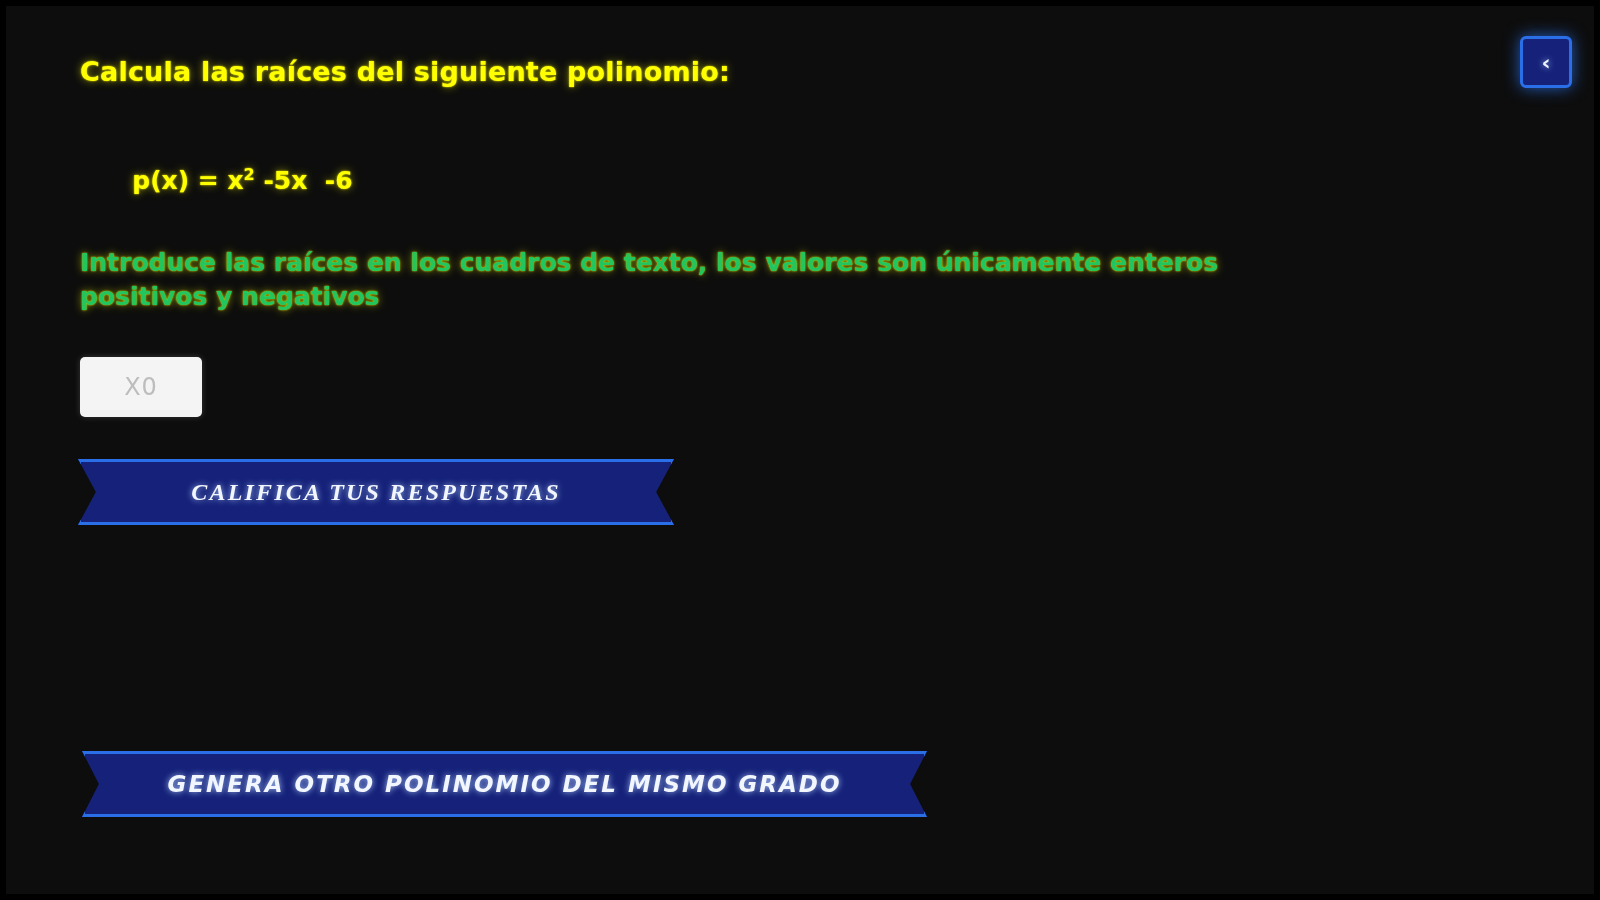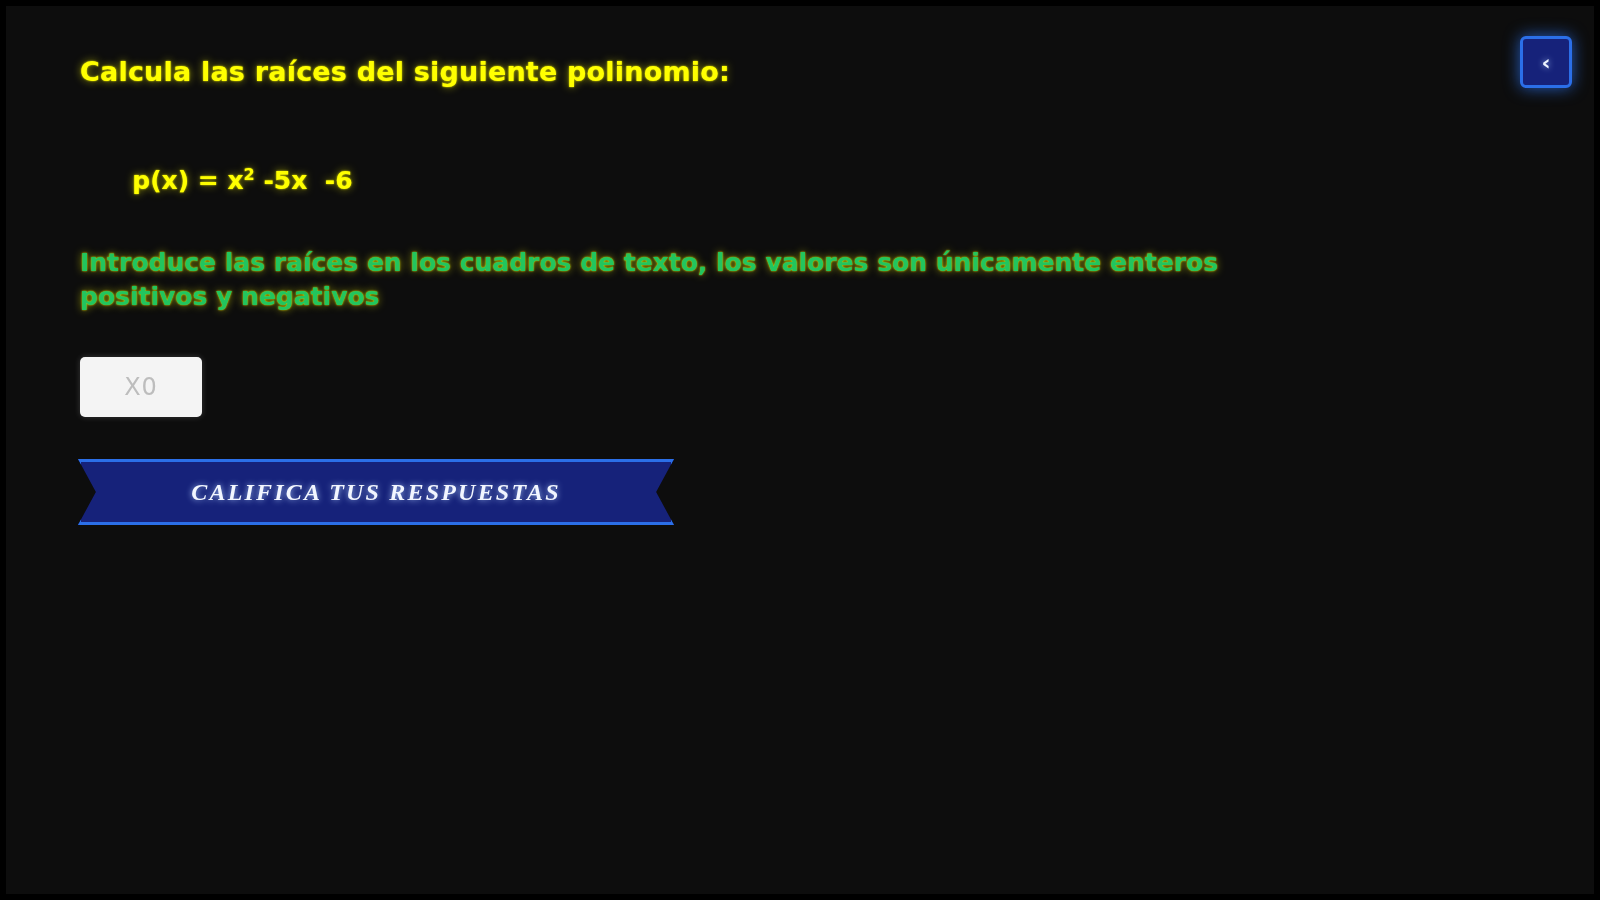--- a/index.html
+++ b/index.html
@@ -179,18 +179,19 @@
 
     <div class="instructions">Introduce las raíces en los cuadros de texto, los valores son únicamente enteros positivos y negativos</div>
 
     <div class="inputs-row">
       <input class="root-input" type="text" placeholder="X0" style="">
     </div>
   </div>
 
   <button class="btn-grade">CALIFICA TUS RESPUESTAS</button>
 
+  <button class="btn-generate">GENERA OTRO POLINOMIO DEL MISMO GRADO</button>
 
   <div class="back-button">
     <span>‹</span>
   </div>
 
 </div>
 
 </body></html>

